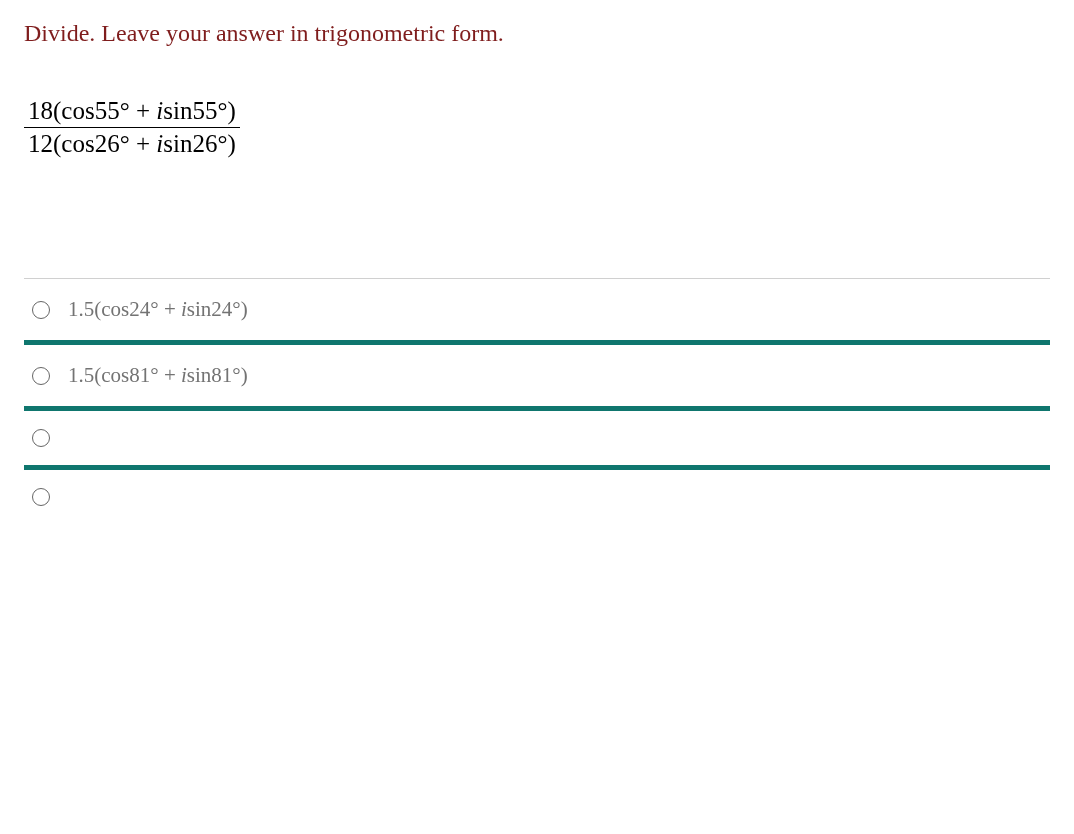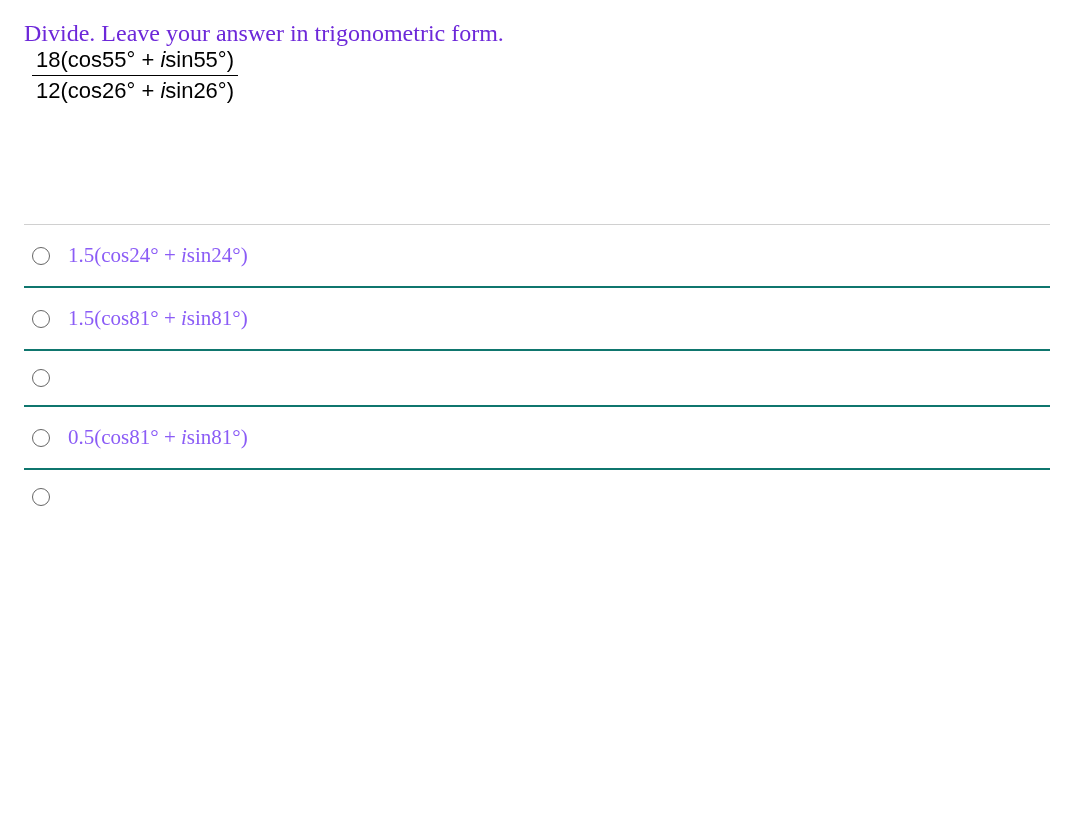--- a/index.html
+++ b/index.html
@@ -8,28 +8,29 @@
       box-sizing: border-box;
     }
     body {
       font-family: 'Times New Roman', Times, serif;
       background: #ffffff;
       padding: 20px 24px;
       width: 1074px;
     }
     .question-text {
       font-size: 24px;
-      color: #6d28d9;
+      color: #7f1d1d;
+      margin-bottom: 50px;
     }
     .fraction {
       display: inline-block;
-      font-family: Liberation Sans, sans-serif;
-      font-size: 22px;
+      font-family: Liberation Serif, serif;
+      font-size: 25px;
       margin-bottom: 120px;
-      margin-left: 8px;
+      margin-left: 0;
     }
     .fraction .numerator {
       display: block;
       border-bottom: 1.5px solid #000;
       padding: 0 4px 2px 4px;
     }
     .fraction .denominator {
       display: block;
       padding: 2px 4px 0 4px;
       text-align: center;
@@ -38,38 +39,38 @@
       font-style: italic;
     }
     .options {
       display: flex;
       flex-direction: column;
     }
     .option {
       display: flex;
       align-items: center;
       padding: 18px 8px;
-      border-top: 2px solid #0f766e;
+      border-top: 5px solid #0f766e;
     }
     .option:first-child {
       border-top: 1px solid #d0d0d0;
     }
     .radio {
       width: 18px;
       height: 18px;
       border: 1.5px solid #666;
       border-radius: 50%;
       margin-right: 18px;
       flex-shrink: 0;
       background: #fff;
     }
     .option-text {
       font-family: 'Cambria Math', 'Times New Roman', serif;
       font-size: 21px;
-      color: #8b5cf6;
+      color: #737373;
     }
   </style>
 </head>
 <body>
 
 
 
 <div class="question-text">Divide. Leave your answer in trigonometric form.</div>
 
 <div class="fraction">
@@ -84,21 +85,17 @@
   </div>
   <div class="option">
     <div class="radio"></div>
     <div class="option-text">1.5(cos81° + <span class="italic-i">i</span>sin81°)</div>
   </div>
   <div class="option">
     <div class="radio"></div>
   </div>
   <div class="option">
     <div class="radio"></div>
-    <div class="option-text">0.5(cos81° + <span class="italic-i">i</span>sin81°)</div>
-  </div>
-  <div class="option">
-    <div class="radio"></div>
   </div>
 </div>
 
 
 
 
 </body></html>

